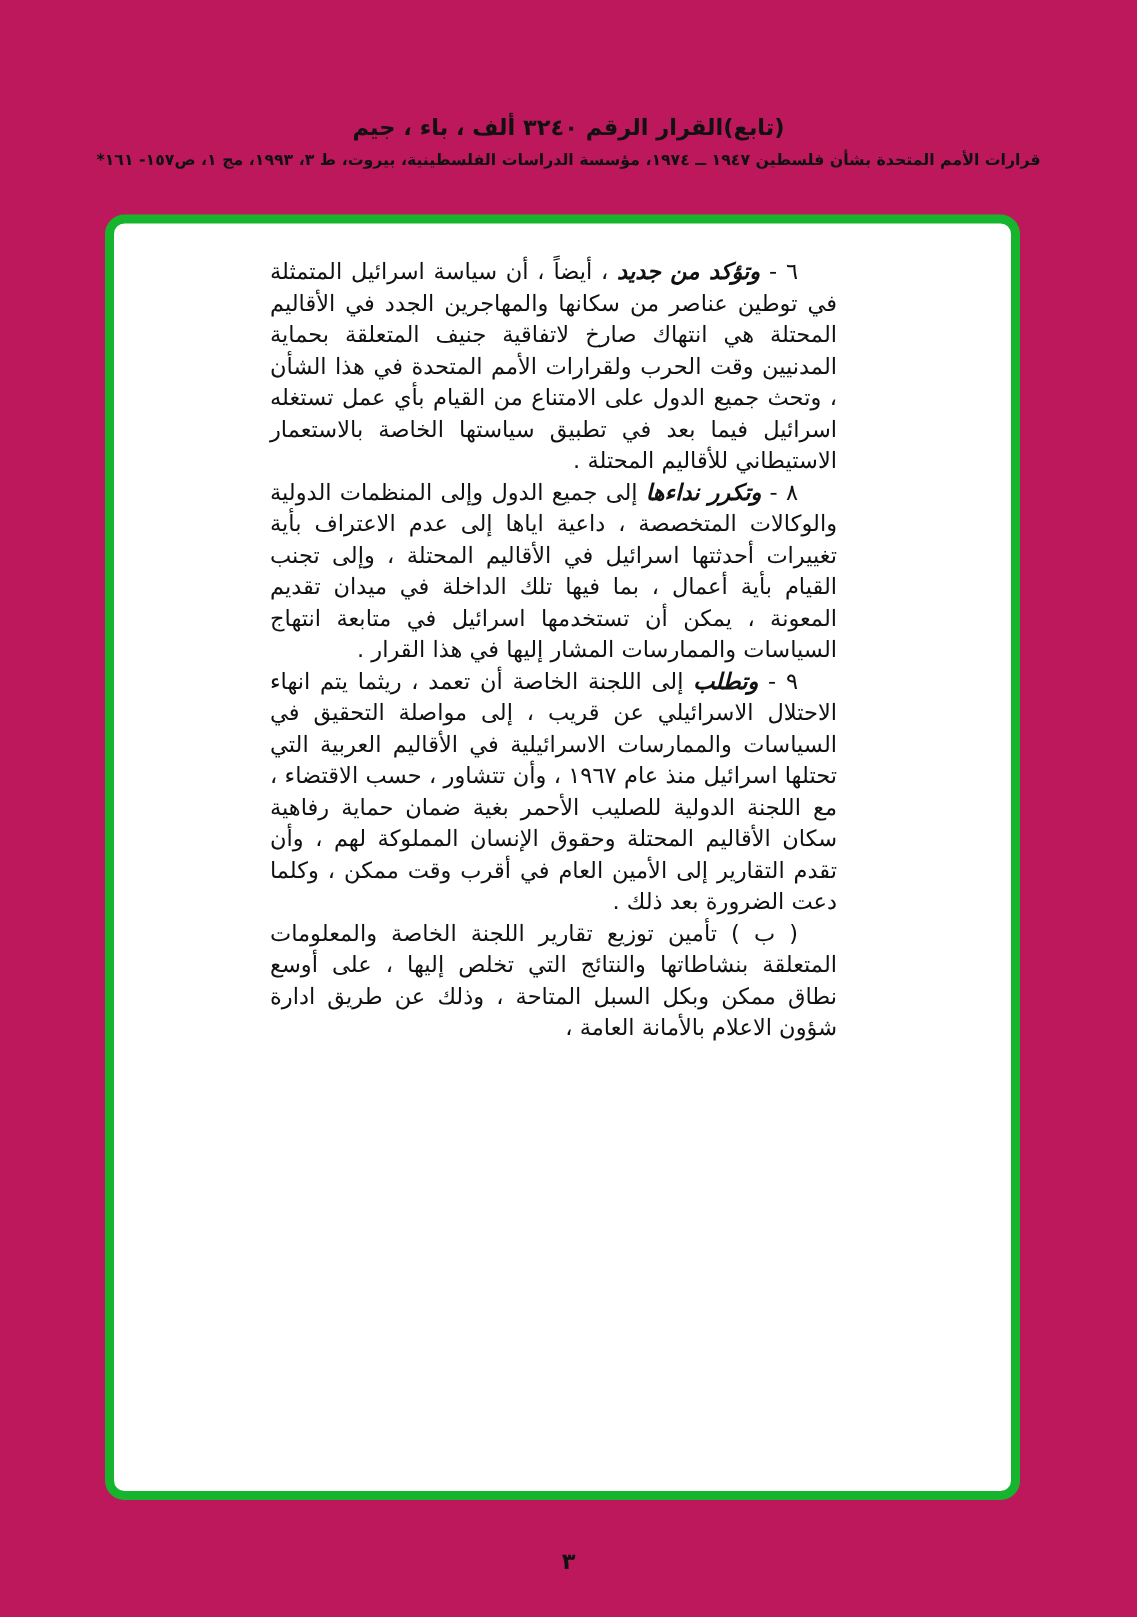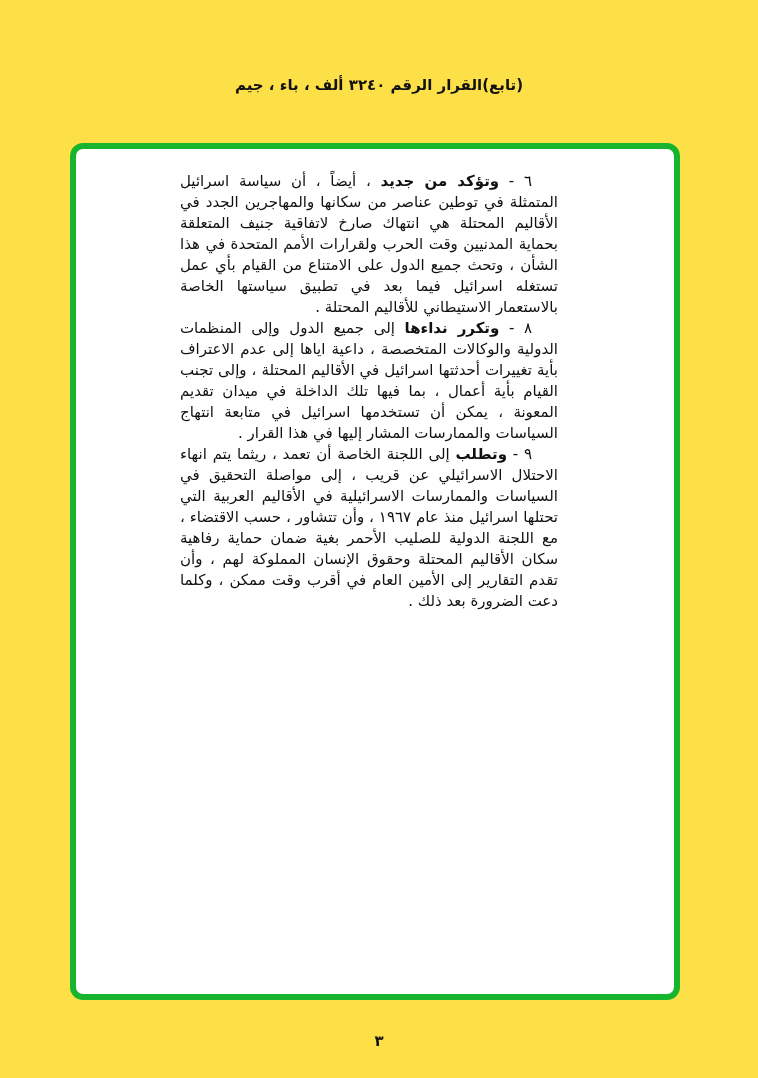--- a/index.html
+++ b/index.html
@@ -4,21 +4,21 @@
 <style>
   * { margin: 0; padding: 0; box-sizing: border-box; }
   html, body { background: #ffffff; }
   body {
     width: 758px; height: 1078px;
     position: relative;
     font-family: "DejaVu Sans", sans-serif;
     color: #111111;
     overflow: hidden;
   }
-  .page { position: absolute; inset: 0; background: #fde047; }
+  .page { position: absolute; inset: 0; background: #be185d; }
 
   .header {
     position: absolute; top: 76px; left: 0; width: 758px;
     text-align: center; direction: rtl;
   }
   .title {
     font-size: 15px; font-weight: bold;
     letter-spacing: 0.2px;
   }
   .source {
@@ -38,41 +38,43 @@
   .text-block {
     position: absolute; top: 22px; right: 116px;
     width: 378px;
     direction: rtl;
     text-align: justify;
     font-size: 15px;
     line-height: 21px;
   }
   .para { text-indent: 26px; }
   .para .marker { font-weight: normal; }
-  .para .lead { font-weight: bold; }
+  .para .lead { font-weight: bold; font-style: italic; }
 
   .page-num {
     position: absolute; top: 1032px; left: 0; width: 758px;
     text-align: center;
     font-size: 15px; font-weight: bold;
     direction: rtl;
   }
 </style>
 </head>
 <body>
 
 <div class="page">
 
   <div class="header">
     <div class="title">(تابع)القرار الرقم ٣٢٤٠ ألف ، باء ، جيم</div>
+    <div class="source">قرارات الأمم المتحدة بشأن فلسطين ١٩٤٧ ــ ١٩٧٤، مؤسسة الدراسات الفلسطينية، بيروت، ط ٣، ١٩٩٣، مج ١، ص١٥٧- ١٦١*</div>
   </div>
 
   <div class="green-frame">
     <div class="text-block">
         <div class="para"><span class="marker">٦ - </span><span class="lead">وتؤكد من جديد</span> ، أيضاً ، أن سياسة اسرائيل المتمثلة في توطين عناصر من سكانها والمهاجرين الجدد في الأقاليم المحتلة هي انتهاك صارخ لاتفاقية جنيف المتعلقة بحماية المدنيين وقت الحرب ولقرارات الأمم المتحدة في هذا الشأن ، وتحث جميع الدول على الامتناع من القيام بأي عمل تستغله اسرائيل فيما بعد في تطبيق سياستها الخاصة بالاستعمار الاستيطاني للأقاليم المحتلة .</div>
         <div class="para"><span class="marker">٨ - </span><span class="lead">وتكرر نداءها</span> إلى جميع الدول وإلى المنظمات الدولية والوكالات المتخصصة ، داعية اياها إلى عدم الاعتراف بأية تغييرات أحدثتها اسرائيل في الأقاليم المحتلة ، وإلى تجنب القيام بأية أعمال ، بما فيها تلك الداخلة في ميدان تقديم المعونة ، يمكن أن تستخدمها اسرائيل في متابعة انتهاج السياسات والممارسات المشار إليها في هذا القرار .</div>
         <div class="para"><span class="marker">٩ - </span><span class="lead">وتطلب</span> إلى اللجنة الخاصة أن تعمد ، ريثما يتم انهاء الاحتلال الاسرائيلي عن قريب ، إلى مواصلة التحقيق في السياسات والممارسات الاسرائيلية في الأقاليم العربية التي تحتلها اسرائيل منذ عام ١٩٦٧ ، وأن تتشاور ، حسب الاقتضاء ، مع اللجنة الدولية للصليب الأحمر بغية ضمان حماية رفاهية سكان الأقاليم المحتلة وحقوق الإنسان المملوكة لهم ، وأن تقدم التقارير إلى الأمين العام في أقرب وقت ممكن ، وكلما دعت الضرورة بعد ذلك .</div>
+        <div class="para"><span class="marker">( ب ) </span>تأمين توزيع تقارير اللجنة الخاصة والمعلومات المتعلقة بنشاطاتها والنتائج التي تخلص إليها ، على أوسع نطاق ممكن وبكل السبل المتاحة ، وذلك عن طريق ادارة شؤون الاعلام بالأمانة العامة ،</div>
       </div>
   </div>
 
   <div class="page-num">٣</div>
 
 </div>
 
 </body></html>

